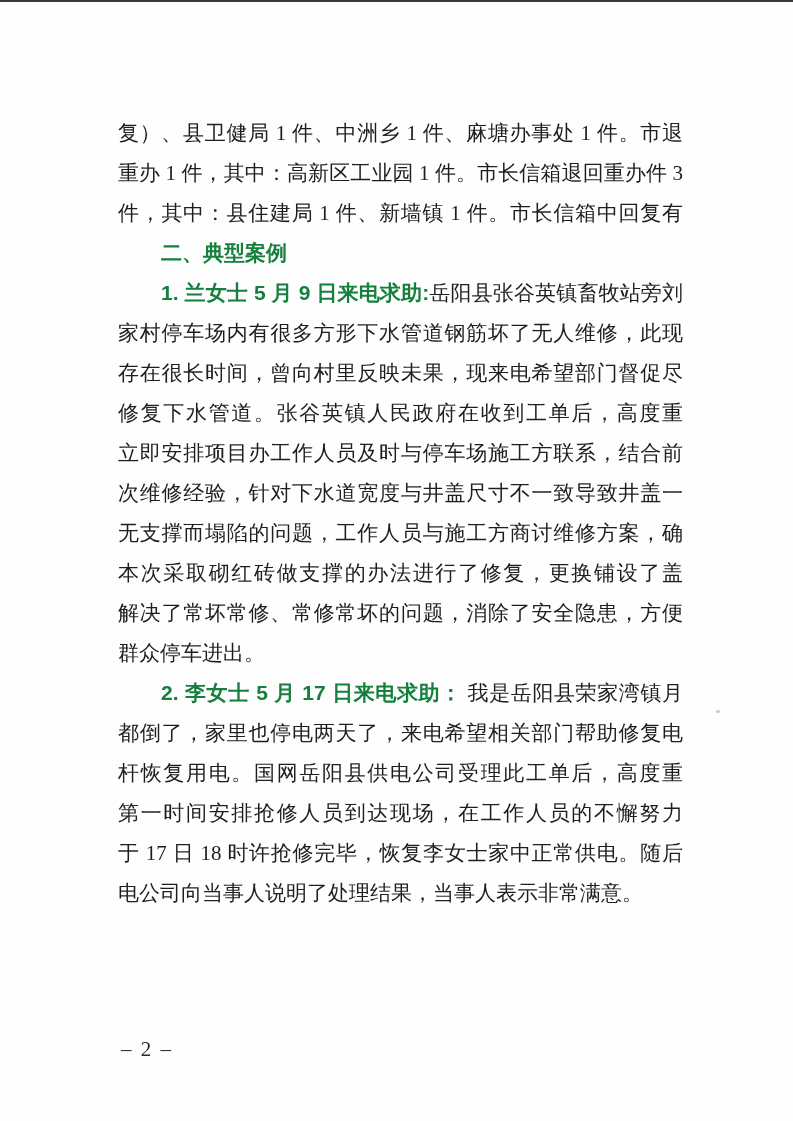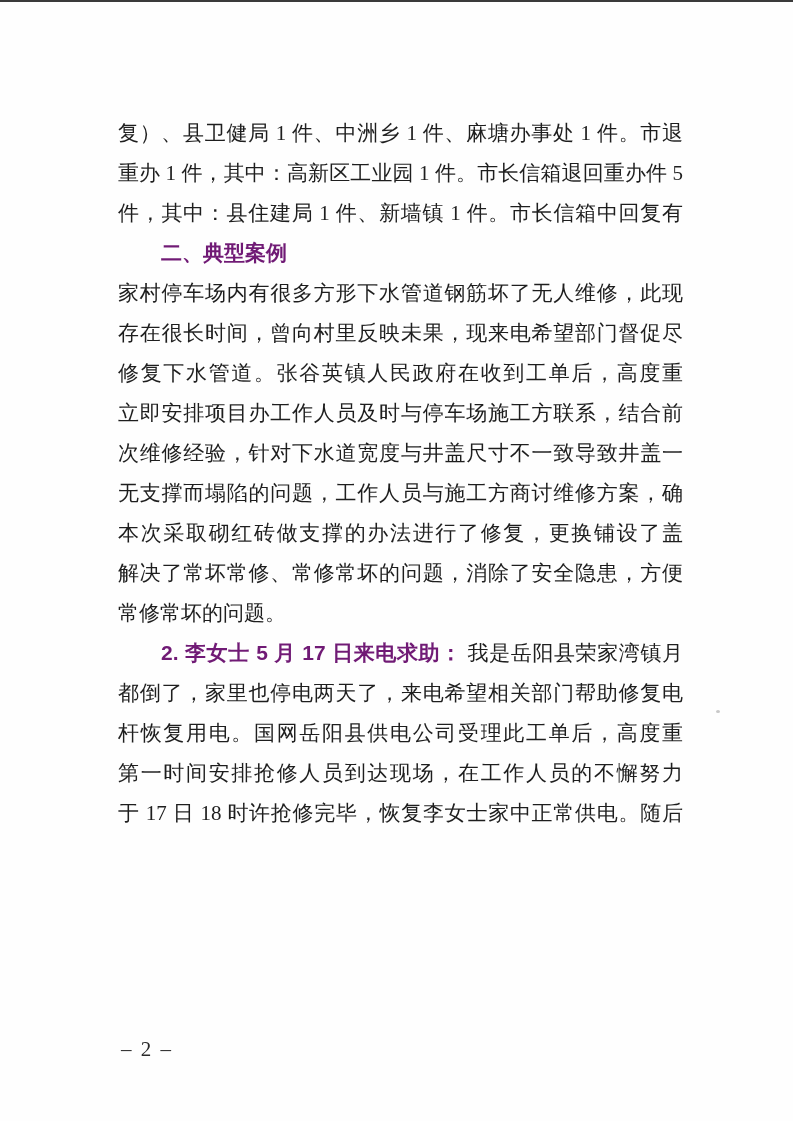--- a/index.html
+++ b/index.html
@@ -40,21 +40,21 @@
   }
   .line.fill {
     text-align-last: justify;
   }
   .line.indent {
     padding-left: 43px;
   }
   .run.bold {
     font-family: "Liberation Sans", "DejaVu Sans", sans-serif;
     font-weight: bold;
-    color: #701a75;
+    color: #15803d;
     margin-top: 40px;
   }
   .footer {
     position: absolute;
     left: 121px;
     top: 1034px;
     font-family: "Liberation Serif", "DejaVu Serif", serif;
     font-size: 21px;
     line-height: 30px;
     color: #2a2a2a;
@@ -70,33 +70,35 @@
     border-radius: 50%;
   }
 </style>
 </head>
 <body>
 
 <div class="page">
   <div class="scan-top-edge"></div>
   <div class="content" id="document-content">
       <div class="line fill"><span class="run">复）、县卫健局 1 件、中洲乡 1 件、麻塘办事处 1 件。市退回</span></div>
-      <div class="line fill"><span class="run">重办 1 件，其中：高新区工业园 1 件。市长信箱退回重办件 5</span></div>
+      <div class="line fill"><span class="run">重办 1 件，其中：高新区工业园 1 件。市长信箱退回重办件 3</span></div>
       <div class="line fill"><span class="run">件，其中：县住建局 1 件、新墙镇 1 件。市长信箱中回复有错</span></div>
       <div class="line indent"><span class="run bold">二、典型案例</span></div>
+      <div class="line indent fill"><span class="run bold">1. 兰女士 5 月 9 日来电求助:</span><span class="run">岳阳县张谷英镇畜牧站旁刘</span></div>
       <div class="line fill"><span class="run">家村停车场内有很多方形下水管道钢筋坏了无人维修，此现象</span></div>
       <div class="line fill"><span class="run">存在很长时间，曾向村里反映未果，现来电希望部门督促尽快</span></div>
       <div class="line fill"><span class="run">修复下水管道。张谷英镇人民政府在收到工单后，高度重视，</span></div>
       <div class="line fill"><span class="run">立即安排项目办工作人员及时与停车场施工方联系，结合前几</span></div>
       <div class="line fill"><span class="run">次维修经验，针对下水道宽度与井盖尺寸不一致导致井盖一边</span></div>
       <div class="line fill"><span class="run">无支撑而塌陷的问题，工作人员与施工方商讨维修方案，确定</span></div>
       <div class="line fill"><span class="run">本次采取砌红砖做支撑的办法进行了修复，更换铺设了盖板，</span></div>
       <div class="line fill"><span class="run">解决了常坏常修、常修常坏的问题，消除了安全隐患，方便了</span></div>
-      <div class="line"><span class="run">常修常坏的问题。</span></div>
+      <div class="line"><span class="run">群众停车进出。</span></div>
       <div class="line indent fill"><span class="run bold">2. 李女士 5 月 17 日来电求助：</span><span class="run"> 我是岳阳县荣家湾镇月西</span></div>
       <div class="line fill"><span class="run">都倒了，家里也停电两天了，来电希望相关部门帮助修复电线</span></div>
       <div class="line fill"><span class="run">杆恢复用电。国网岳阳县供电公司受理此工单后，高度重视，</span></div>
       <div class="line fill"><span class="run">第一时间安排抢修人员到达现场，在工作人员的不懈努力下，</span></div>
       <div class="line fill"><span class="run">于 17 日 18 时许抢修完毕，恢复李女士家中正常供电。随后供</span></div>
+      <div class="line"><span class="run">电公司向当事人说明了处理结果，当事人表示非常满意。</span></div>
     </div>
   <div class="footer">– 2 –</div>
   <div class="scan-artifact-dot"></div>
 </div>
 
 </body></html>

